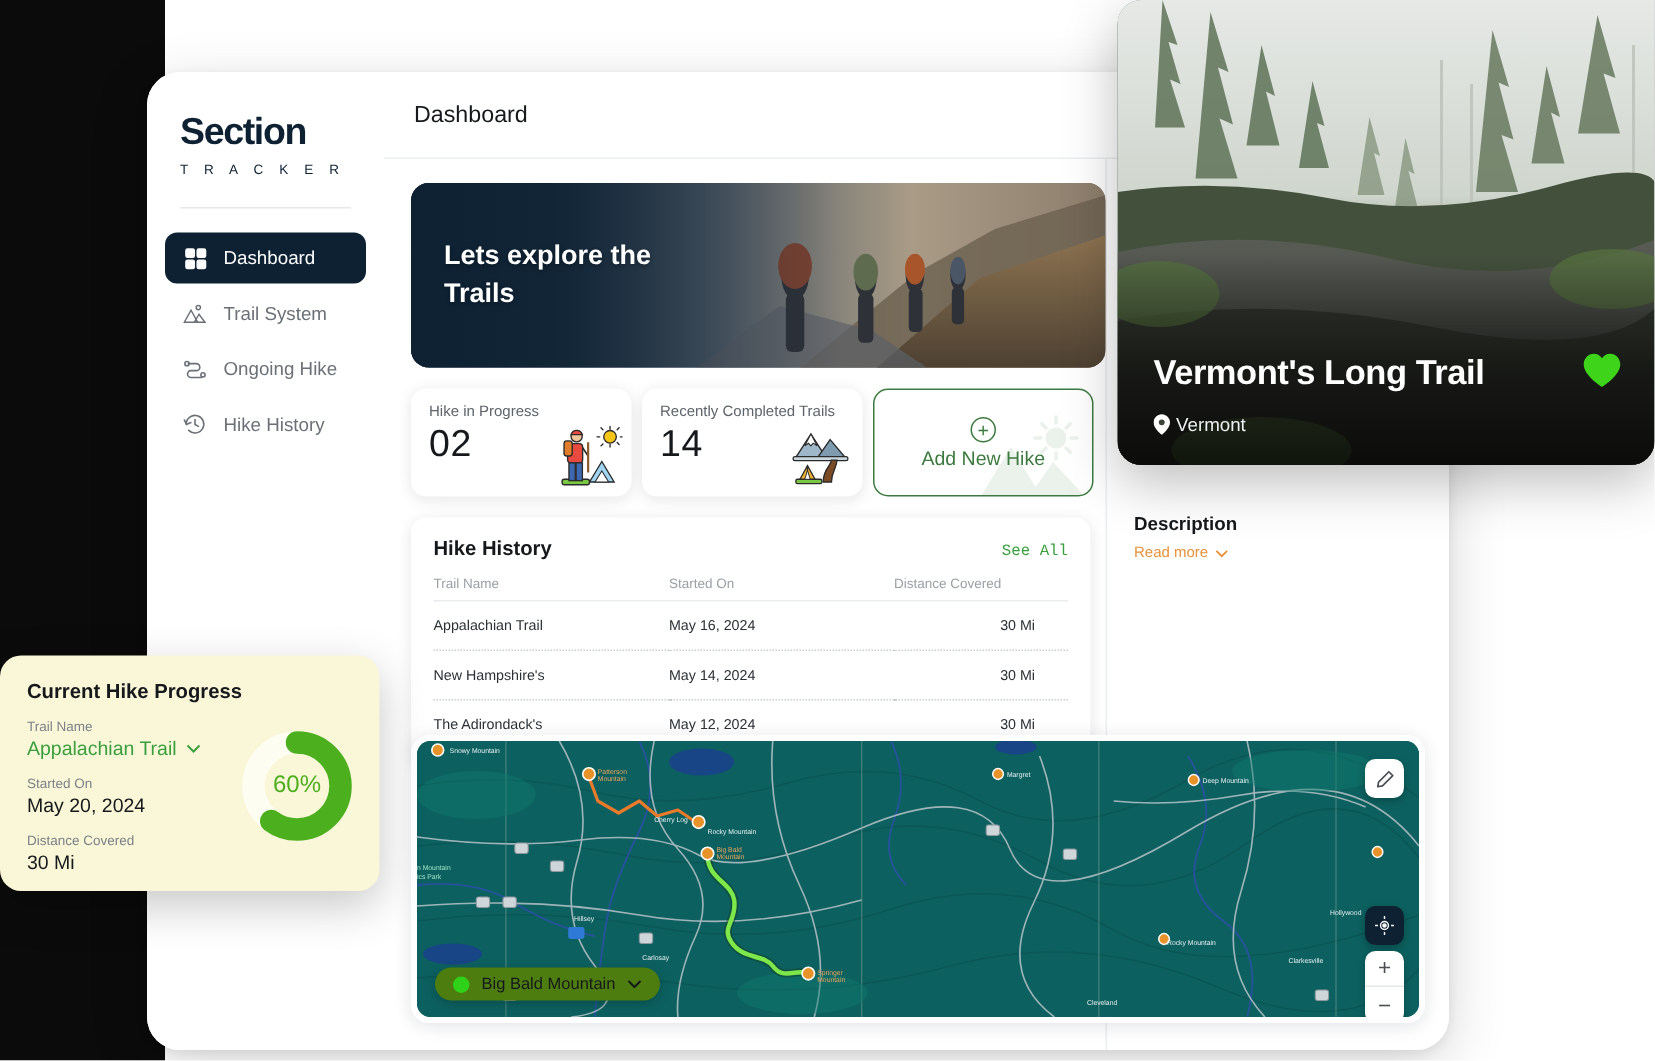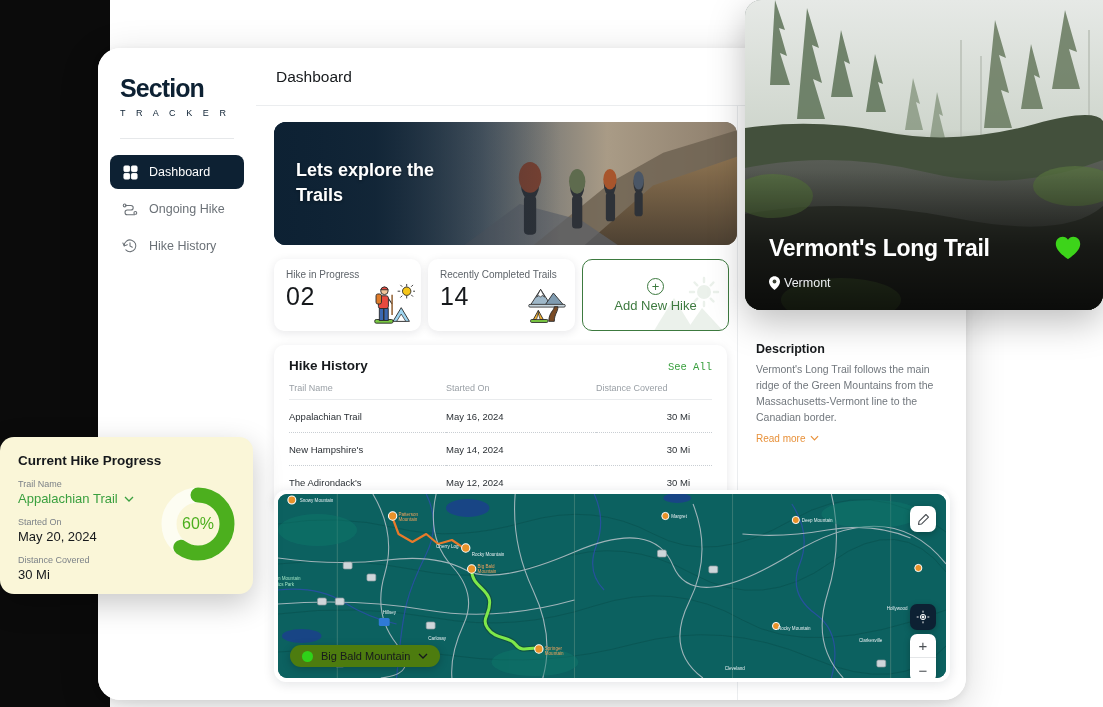--- a/index.html
+++ b/index.html
@@ -240,20 +240,30 @@
             <svg width="15" height="15" viewBox="0 0 16 16">
                 <rect x="1" y="1" width="6" height="6" rx="1.2" fill="#fff"></rect>
                 <rect x="9" y="1" width="6" height="6" rx="1.2" fill="#fff"></rect>
                 <rect x="1" y="9" width="6" height="6" rx="1.2" fill="#fff"></rect>
                 <rect x="9" y="9" width="6" height="6" rx="1.2" fill="#fff"></rect>
               </svg>
           </span>
           <span>Dashboard</span>
         </div>
 
+        <div class="nav-item">
+          <span class="ico">
+            <svg width="16" height="15" viewBox="0 0 18 16" fill="none" stroke="#6b7177" stroke-width="1.1">
+              <path d="M1 14 L6 5 L11 14 Z"></path>
+                <path d="M8.5 14 L12 8 L16.5 14 Z"></path>
+                <circle cx="11.5" cy="3" r="1.6"></circle>
+            </svg>
+          </span>
+          <span>Trail System</span>
+        </div>
 
         <div class="nav-item">
           <span class="ico">
             <svg width="16" height="14" viewBox="0 0 18 14" fill="none" stroke="#6b7177" stroke-width="1.2" stroke-linecap="round">
               <path d="M4 3 H10 a2.6 2.6 0 0 1 0 5.2 H6 a2.6 2.6 0 0 0 0 5.2 H14"></path>
               <circle cx="3" cy="3" r="1.6"></circle>
                 <circle cx="15" cy="11.4" r="1.6"></circle>
             </svg>
           </span>
           <span>Ongoing Hike</span>
@@ -419,21 +429,20 @@
           </div>
 
         </div>
 
         <div class="divider-v"></div>
 
         <div class="col-right">
           <div class="detail-img-space"></div>
           <div class="detail-pad">
             <div class="detail-h">Description</div>
-            <div class="detail-p">Vermont's Long Trail follows the main ridge of the Green Mountains from the Massachusetts-Vermont line to the Canadian border.</div>
             <div class="read-more">
               <span>Read more</span>
               <svg width="9" height="6" viewBox="0 0 10 6" fill="none" stroke="#e8913a" stroke-width="1.3">
                   <path d="M1 1 L5 5 L9 1"></path>
                 </svg>
             </div>
           </div>
         </div>
 
       </div>

